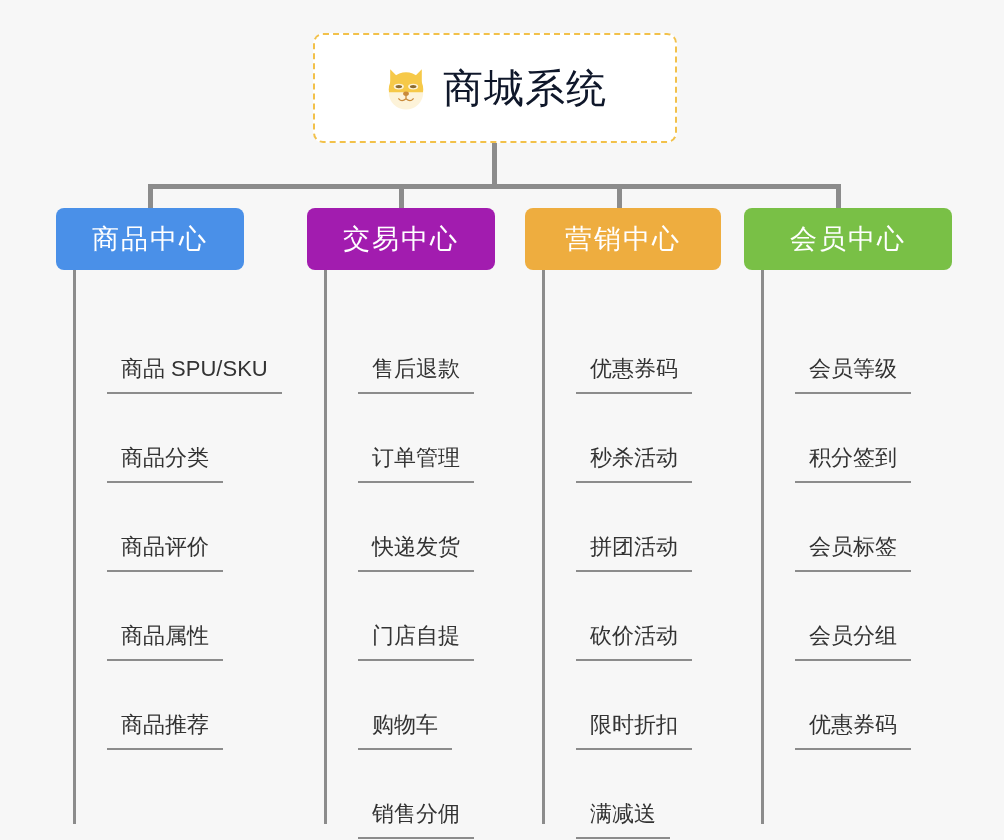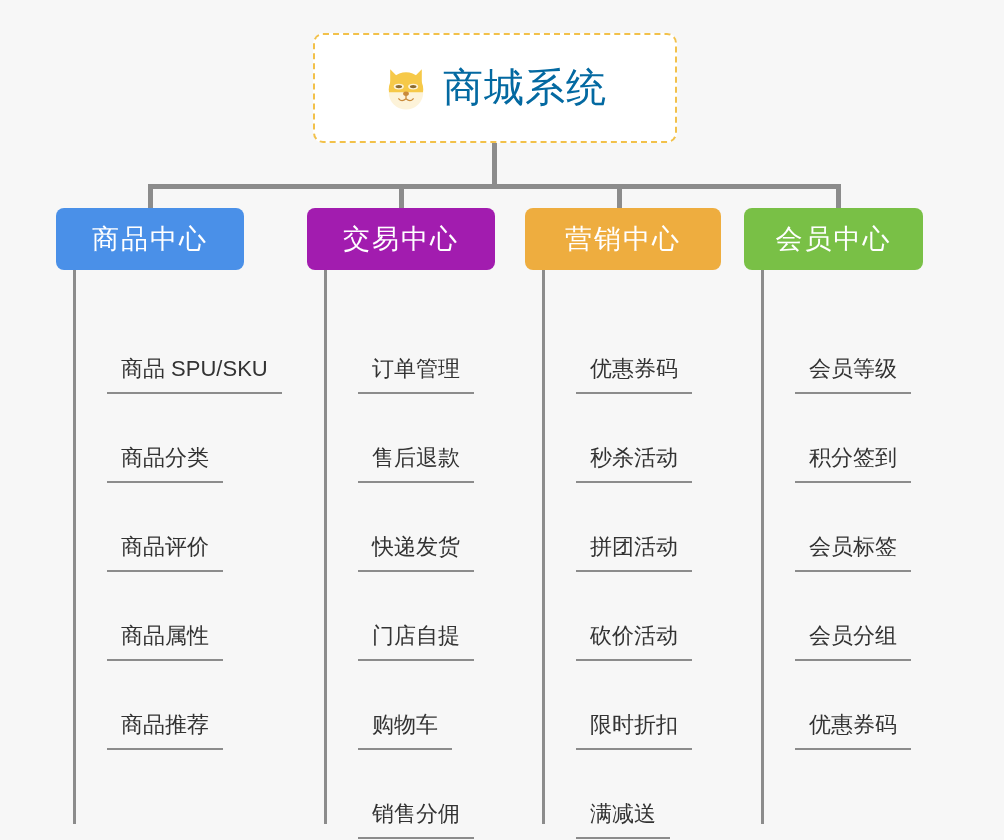--- a/index.html
+++ b/index.html
@@ -95,21 +95,21 @@
     align-items: center;
     justify-content: center;
     color: #ffffff;
     font-size: 27px;
     letter-spacing: 2px;
     box-sizing: border-box;
   }
   .branch.b1 .branch-head { width: 188px; }
   .branch.b2 .branch-head { width: 188px; }
   .branch.b3 .branch-head { width: 196px; }
-  .branch.b4 .branch-head { width: 179px; }
+  .branch.b4 .branch-head { width: 208px; }
 
   
   .spine {
     position: absolute;
     top: 62px;
     left: 17px;
     width: 3px;
     background: #8c8c8c;
   }
 
@@ -149,21 +149,21 @@
       <path d="M54 6 L54 26 L42 18 Z" fill="#f6c949"></path>
       <circle cx="32" cy="34" r="24" fill="#f6c949"></circle>
       <path d="M8 38 a24 24 0 0 0 48 0 Z" fill="#fdf3d9"></path>
       <ellipse cx="22" cy="30" rx="7" ry="4" fill="#fdf3d9"></ellipse>
       <ellipse cx="42" cy="30" rx="7" ry="4" fill="#fdf3d9"></ellipse>
       <ellipse cx="22" cy="30" rx="4.5" ry="2.2" fill="#8a6a2f"></ellipse>
       <ellipse cx="42" cy="30" rx="4.5" ry="2.2" fill="#8a6a2f"></ellipse>
       <ellipse cx="32" cy="40" rx="4" ry="3" fill="#c98a3a"></ellipse>
       <path d="M32 43 L32 47 M32 47 q-6 5 -10 0 M32 47 q6 5 10 0" stroke="#c98a3a" stroke-width="1.8" fill="none" stroke-linecap="round"></path>
     </svg>
-    <div class="root-title" style="color: #0369a1; font-family: Liberation Serif, serif;">商城系统</div>
+    <div class="root-title" style="color: #0f172a;">商城系统</div>
   </div>
 
   <div class="conn conn-stem" style="background: rgb(140, 140, 140);"></div>
   <div class="conn conn-bar" style="background: rgb(140, 140, 140);"></div>
   <div class="conn conn-drop d1" style="background: rgb(140, 140, 140);"></div>
   <div class="conn conn-drop d2" style="background: rgb(140, 140, 140);"></div>
   <div class="conn conn-drop d3" style="background: rgb(140, 140, 140);"></div>
   <div class="conn conn-drop d4" style="background: rgb(140, 140, 140);"></div>
 
   <div class="branch b1">
@@ -186,24 +186,24 @@
           <span class="leaf-label">商品推荐</span>
         </li>
     </ul>
   </div>
 
   <div class="branch b2">
     <div class="branch-head" style="background: #a21caf;">交易中心</div>
     <div class="spine" style="background: rgb(140, 140, 140); height: 554px;"></div>
     <ul class="leaf-list">
       <li class="leaf">
+          <span class="leaf-label">售后退款</span>
+        </li>
+      <li class="leaf">
           <span class="leaf-label">订单管理</span>
-        </li>
-      <li class="leaf">
-          <span class="leaf-label">售后退款</span>
         </li>
       <li class="leaf">
           <span class="leaf-label">快递发货</span>
         </li>
       <li class="leaf">
           <span class="leaf-label">门店自提</span>
         </li>
       <li class="leaf">
           <span class="leaf-label">购物车</span>
         </li>

